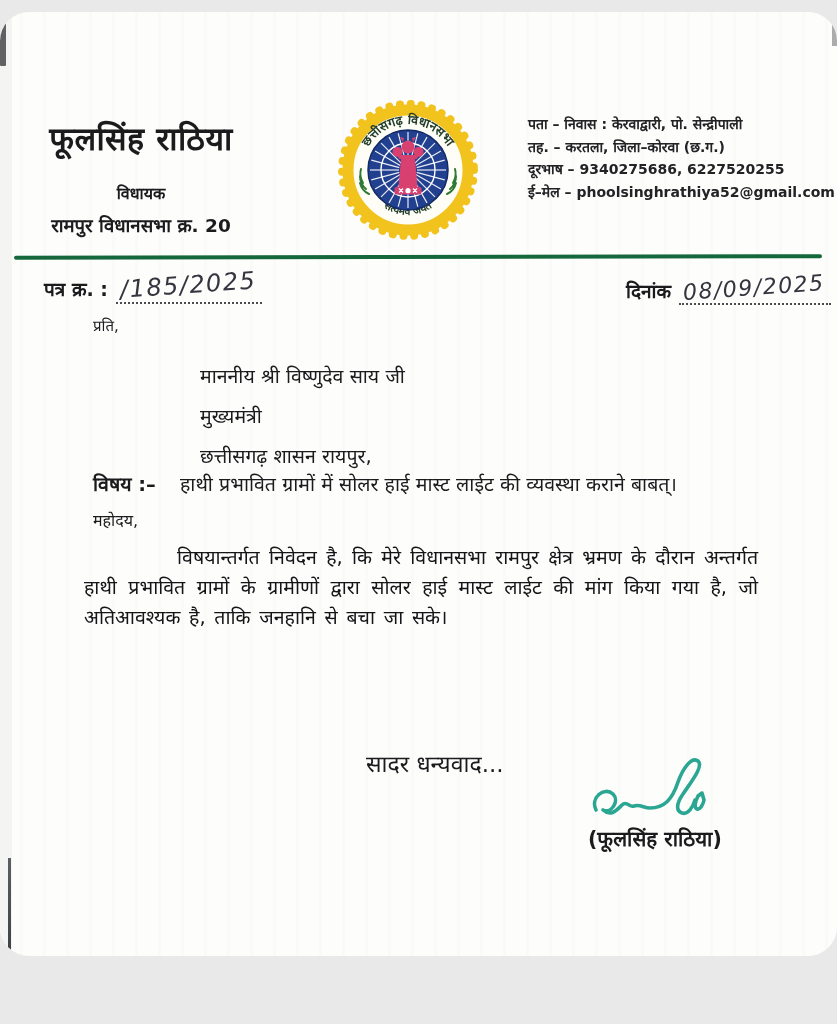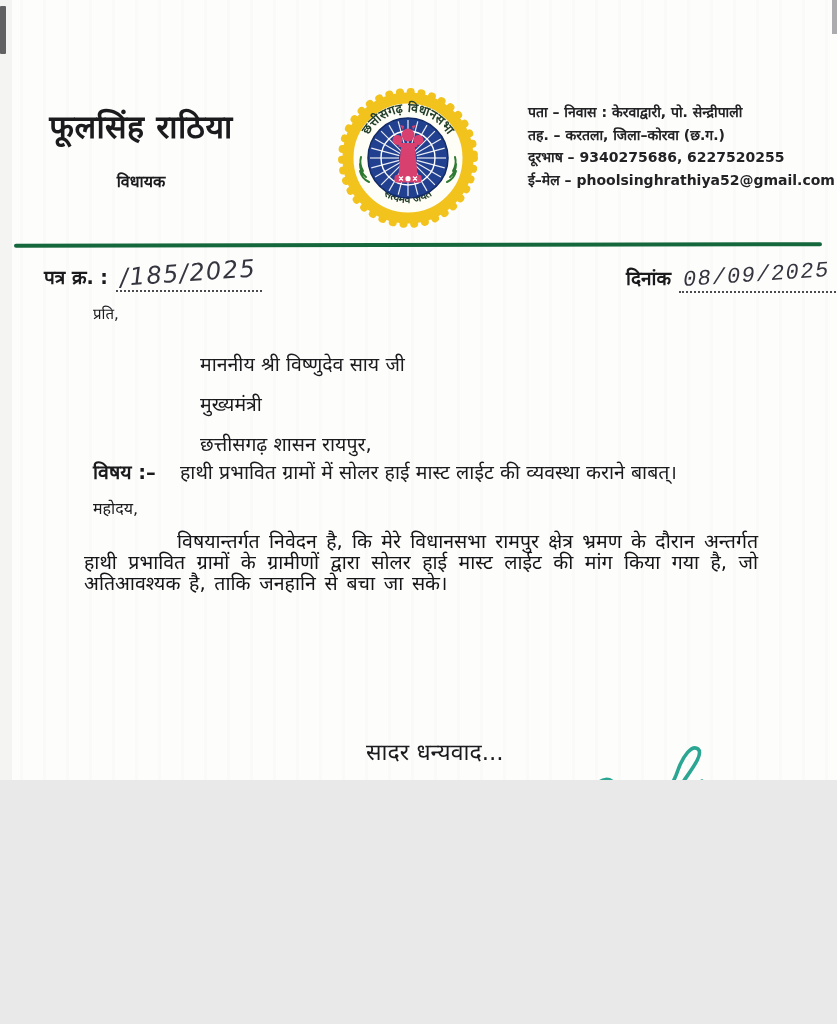--- a/index.html
+++ b/index.html
@@ -1,68 +1,69 @@
 <!DOCTYPE html>
 <html lang="hi"><head>
 <meta charset="utf-8">
 <style>
   html,body{margin:0;padding:0;background:#e9e9e9;}
   .page{
-    position:relative;width:837px;height:780px;margin:0 auto;
+    position:relative;width:837px;height:944px;margin:12px auto;
     background:#fdfdfc;
     background-image:repeating-linear-gradient(90deg,#fdfdfc 0 20px,#fafaf9 20px 23px);
     font-family:"DejaVu Sans","Liberation Sans",sans-serif;
-    color:#1b1b1e;overflow:hidden;
+    color:#1b1b1e;overflow:hidden;border-radius:29px;
   }
   .scan-left{position:absolute;left:0;top:0;width:12px;height:100%;background:#f4f4f2;}
   .mark-tl{position:absolute;left:0;top:6px;width:6px;height:48px;background:#46464a;opacity:.85;border-radius:1px;}
   .mark-tr{position:absolute;right:0;top:0;width:5px;height:34px;background:#6a6a6e;opacity:.55;}
   .mark-bl{position:absolute;left:8px;top:846px;width:3px;height:178px;background:linear-gradient(#5a5f63,#23282c);}
   
   .name-block{position:absolute;left:16px;top:98px;width:250px;text-align:center;}
   .name{font-size:32px;font-weight:700;letter-spacing:.5px;line-height:58px;white-space:nowrap;}
   .designation{font-size:16px;font-weight:700;margin-top:14px;}
   .constituency{font-size:18.5px;font-weight:700;margin-top:8px;white-space:nowrap;}
   .emblem{position:absolute;left:333px;top:83px;width:150px;height:150px;}
   .contact{position:absolute;left:528px;top:101px;width:302px;font-size:14px;font-weight:700;line-height:22.6px;color:#232326;}
   .contact div{white-space:nowrap;}
   .rule{position:absolute;left:14px;top:243px;width:808px;height:3.5px;background:#15673c;border-radius:3px;transform:rotate(-.12deg);}
   
   .label{font-weight:700;}
   .letter-no{position:absolute;left:44px;top:261px;font-size:19px;display:flex;align-items:center;}
-  .date{position:absolute;left:626px;top:265px;font-size:19px;display:flex;align-items:flex-start;font-family:Liberation Mono, monospace;}
+  .date{position:absolute;left:626px;top:265px;font-size:19px;display:flex;align-items:center;}
   .hw-wrap{border-bottom:2px dotted #4c4c50;margin-left:8px;padding:0 6px 1px 4px;}
   .hw{display:inline-block;font-style:italic;font-size:24px;letter-spacing:1.5px;color:#35353f;transform:rotate(-4deg) translateY(-2px);font-weight:400;}
   .date .hw{font-size:22px;}
   
   .to{position:absolute;left:93px;top:303px;font-size:15px;}
   .recipient{position:absolute;left:200px;top:345px;font-size:19.5px;line-height:40px;}
   .subject{position:absolute;left:93px;top:458px;width:680px;font-size:19.5px;display:flex;}
   .subject .label{width:87px;flex:0 0 auto;}
   .greeting{position:absolute;left:93px;top:497px;font-size:16px;}
-  .para{position:absolute;text-align:justify;font-size:19.5px;line-height:21px;word-spacing:2.5px;color:#151518;}
+  .para{position:absolute;text-align:justify;font-size:19.5px;line-height:30px;word-spacing:2.5px;color:#151518;}
   .para1{left:84px;top:531px;width:674px;text-indent:93px;}
   .para2{left:141px;top:633px;width:617px;text-indent:39px;}
   .closing{position:absolute;left:366px;top:735px;font-size:23px;}
   .sig-svg{position:absolute;left:586px;top:740px;width:156px;height:84px;}
   .sig-name{position:absolute;left:588px;top:812px;font-size:20.5px;font-weight:700;white-space:nowrap;}
   .emblem text{font-weight:700;}
 </style>
 </head>
 <body>
 
 <div class="page">
   <div class="scan-left"></div>
   <div class="mark-tl"></div>
   <div class="mark-tr"></div>
   <div class="mark-bl"></div>
 
   <div class="name-block">
     <div class="name">फूलसिंह राठिया</div>
     <div class="designation">विधायक</div>
+    <div class="constituency">रामपुर विधानसभा क्र. 20</div>
   </div>
 
   <div class="emblem">
     <svg viewBox="0 0 150 150" width="150" height="150" aria-hidden="true">
 
       <circle cx="75" cy="75" r="66" fill="none" stroke="#f2c21d" stroke-width="8" stroke-dasharray="0.1 10.7" stroke-linecap="round"></circle>
       <circle cx="75" cy="75" r="60" fill="#fffef6" stroke="#f2c21d" stroke-width="11"></circle>
 
       <defs>
         <path id="arcTop" d="M 29,75 A 46 46 0 1 1 121,75"></path>

